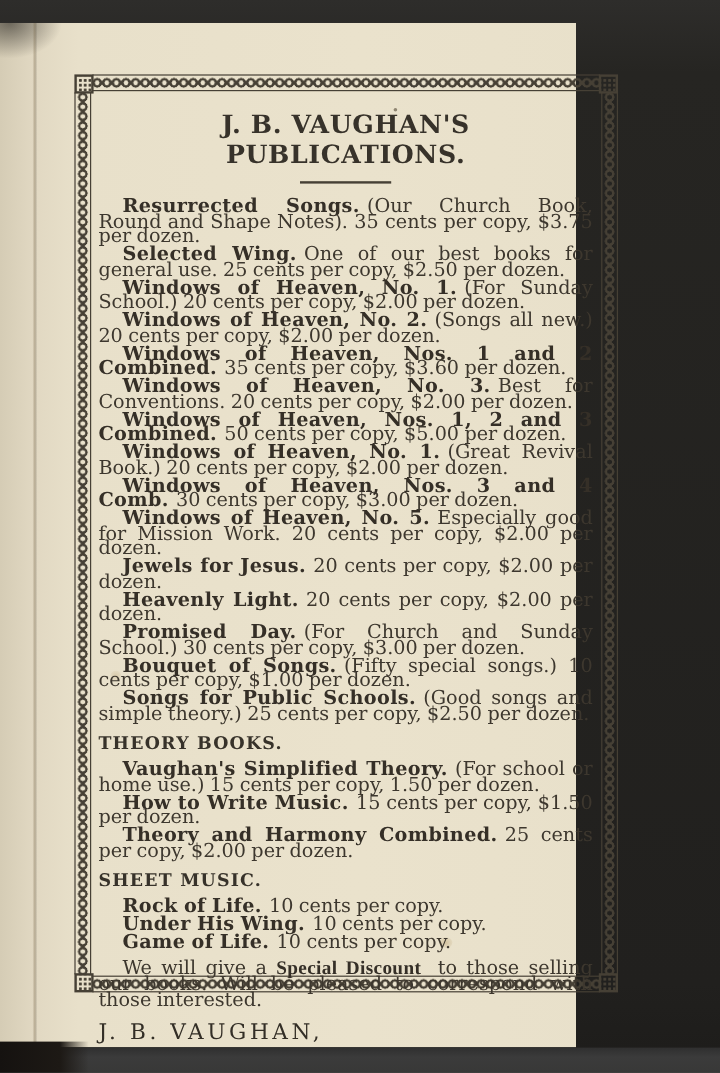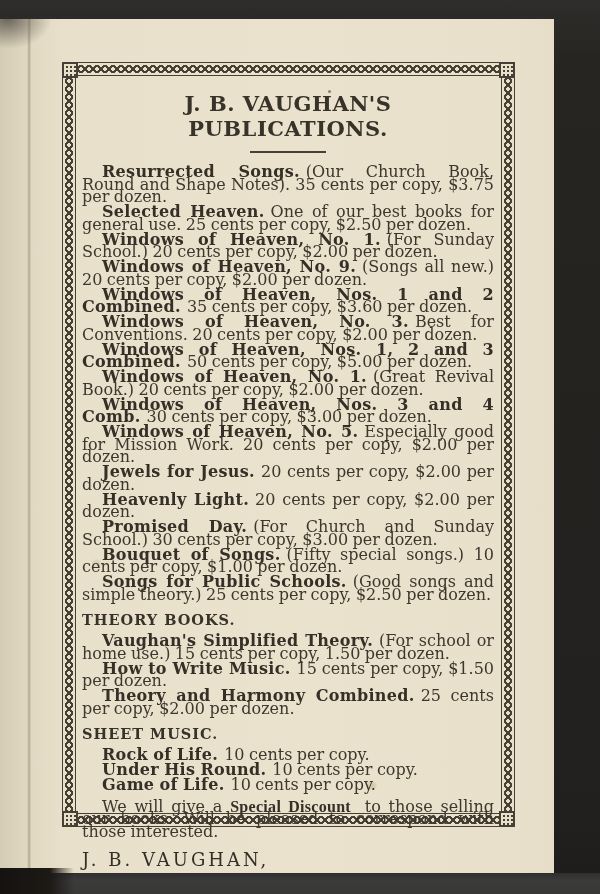--- a/index.html
+++ b/index.html
@@ -16,21 +16,21 @@
     position: absolute; left: 0; right: 0; top: 873px; height: 21px;
     background: linear-gradient(180deg, #2f2f2f 0px, #3b3b3b 8px, #383837 21px);
   }
   .bottom-left-cover {
     position: absolute; left: 0; top: 868px; width: 74px; height: 26px;
     background: linear-gradient(90deg, #151210 0px, #1d1915 50px, rgba(29,25,21,0) 74px);
   }
 
   
   .page {
-    position: absolute; left: 0; top: 19px; width: 554px; height: 854px;
+    position: absolute; left: 0; top: 19px; width: 480px; height: 854px;
     background: linear-gradient(90deg, #d5ccb5 0px, #e1d8c2 28px, #e8e0ca 65px,
                 #eae2cc 300px, #e8e0ca 520px, #e2dac4 582px);
     clip-path: polygon(0 0, 562px 0, 582px 35px, 582px 854px, 0 854px);
   }
   .binding-shadow {
     position: absolute; left: 0; top: 0; width: 52px; height: 30px;
     background: radial-gradient(ellipse at 8px 0px, rgba(20,18,15,0.55) 0%, rgba(20,18,15,0) 70%);
   }
   .crease {
     position: absolute; left: 27px; top: 0; width: 4px; height: 100%;
@@ -131,23 +131,23 @@
     <div class="corner corner-bl"></div>
     <div class="corner corner-br"></div>
   </div>
 
   <div class="content">
     <h1 class="page-title">J. B. VAUGHAN'S PUBLICATIONS.</h1>
     <div class="title-rule"></div>
 
     <div>
         <p class="item"><b>Resurrected Songs.</b><span>(Our Church Book, Round and Shape Notes).  35 cents per copy, $3.75 per dozen.</span></p>
-        <p class="item"><b>Selected Heaven.</b><span>One of our best books for general use.  25 cents per copy, $2.50 per dozen.</span></p>
+        <p class="item"><b>Selected Wing.</b><span>One of our best books for general use.  25 cents per copy, $2.50 per dozen.</span></p>
         <p class="item"><b>Windows of Heaven, No. 1.</b><span>(For Sunday School.)  20 cents per copy, $2.00 per dozen.</span></p>
-        <p class="item"><b>Windows of Heaven, No. 9.</b><span>(Songs all new.)  20 cents per copy, $2.00 per dozen.</span></p>
+        <p class="item"><b>Windows of Heaven, No. 2.</b><span>(Songs all new.)  20 cents per copy, $2.00 per dozen.</span></p>
         <p class="item"><b>Windows of Heaven, Nos. 1 and 2 Combined.</b><span>35 cents per copy, $3.60 per dozen.</span></p>
         <p class="item"><b>Windows of Heaven, No. 3.</b><span>Best for Conventions.  20 cents per copy, $2.00 per dozen.</span></p>
         <p class="item"><b>Windows of Heaven, Nos. 1, 2 and 3 Combined.</b><span>50 cents per copy, $5.00 per dozen.</span></p>
         <p class="item"><b>Windows of Heaven, No. 1.</b><span>(Great Revival Book.)  20 cents per copy, $2.00 per dozen.</span></p>
         <p class="item"><b>Windows of Heaven, Nos. 3 and 4 Comb.</b><span>30 cents per copy, $3.00 per dozen.</span></p>
         <p class="item"><b>Windows of Heaven, No. 5.</b><span>Especially good for Mission Work.  20 cents per copy, $2.00 per dozen.</span></p>
         <p class="item"><b>Jewels for Jesus.</b><span>20 cents per copy, $2.00 per dozen.</span></p>
         <p class="item"><b>Heavenly Light.</b><span>20 cents per copy, $2.00 per dozen.</span></p>
         <p class="item"><b>Promised Day.</b><span>(For Church and Sunday School.)  30 cents per copy, $3.00 per dozen.</span></p>
         <p class="item"><b>Bouquet of Songs.</b><span>(Fifty special songs.)  10 cents per copy, $1.00 per dozen.</span></p>
@@ -157,21 +157,21 @@
     <h2 class="section-heading">THEORY BOOKS.</h2>
     <div>
         <p class="item"><b>Vaughan's Simplified Theory.</b><span>(For school or home use.)  15 cents per copy, 1.50 per dozen.</span></p>
         <p class="item"><b>How to Write Music.</b><span>15 cents per copy, $1.50 per dozen.</span></p>
         <p class="item"><b>Theory and Harmony Combined.</b><span>25 cents per copy, $2.00 per dozen.</span></p>
       </div>
 
     <h2 class="section-heading">SHEET MUSIC.</h2>
     <div>
         <p class="item"><b>Rock of Life.</b><span>10 cents per copy.</span></p>
-        <p class="item"><b>Under His Round.</b><span>10 cents per copy.</span></p>
+        <p class="item"><b>Under His Wing.</b><span>10 cents per copy.</span></p>
         <p class="item"><b>Game of Life.</b><span>10 cents per copy.</span></p>
       </div>
 
     <p class="item discount"><span>We will give a </span><b>Special Discount</b><span> to those selling our books.  Will be pleased to correspond with those interested.</span></p>
 
     <p class="sig-name">J. B. VAUGHAN,</p>
     <p class="sig-place">ATHENS, GA.</p>
   </div>
 </div>
 

